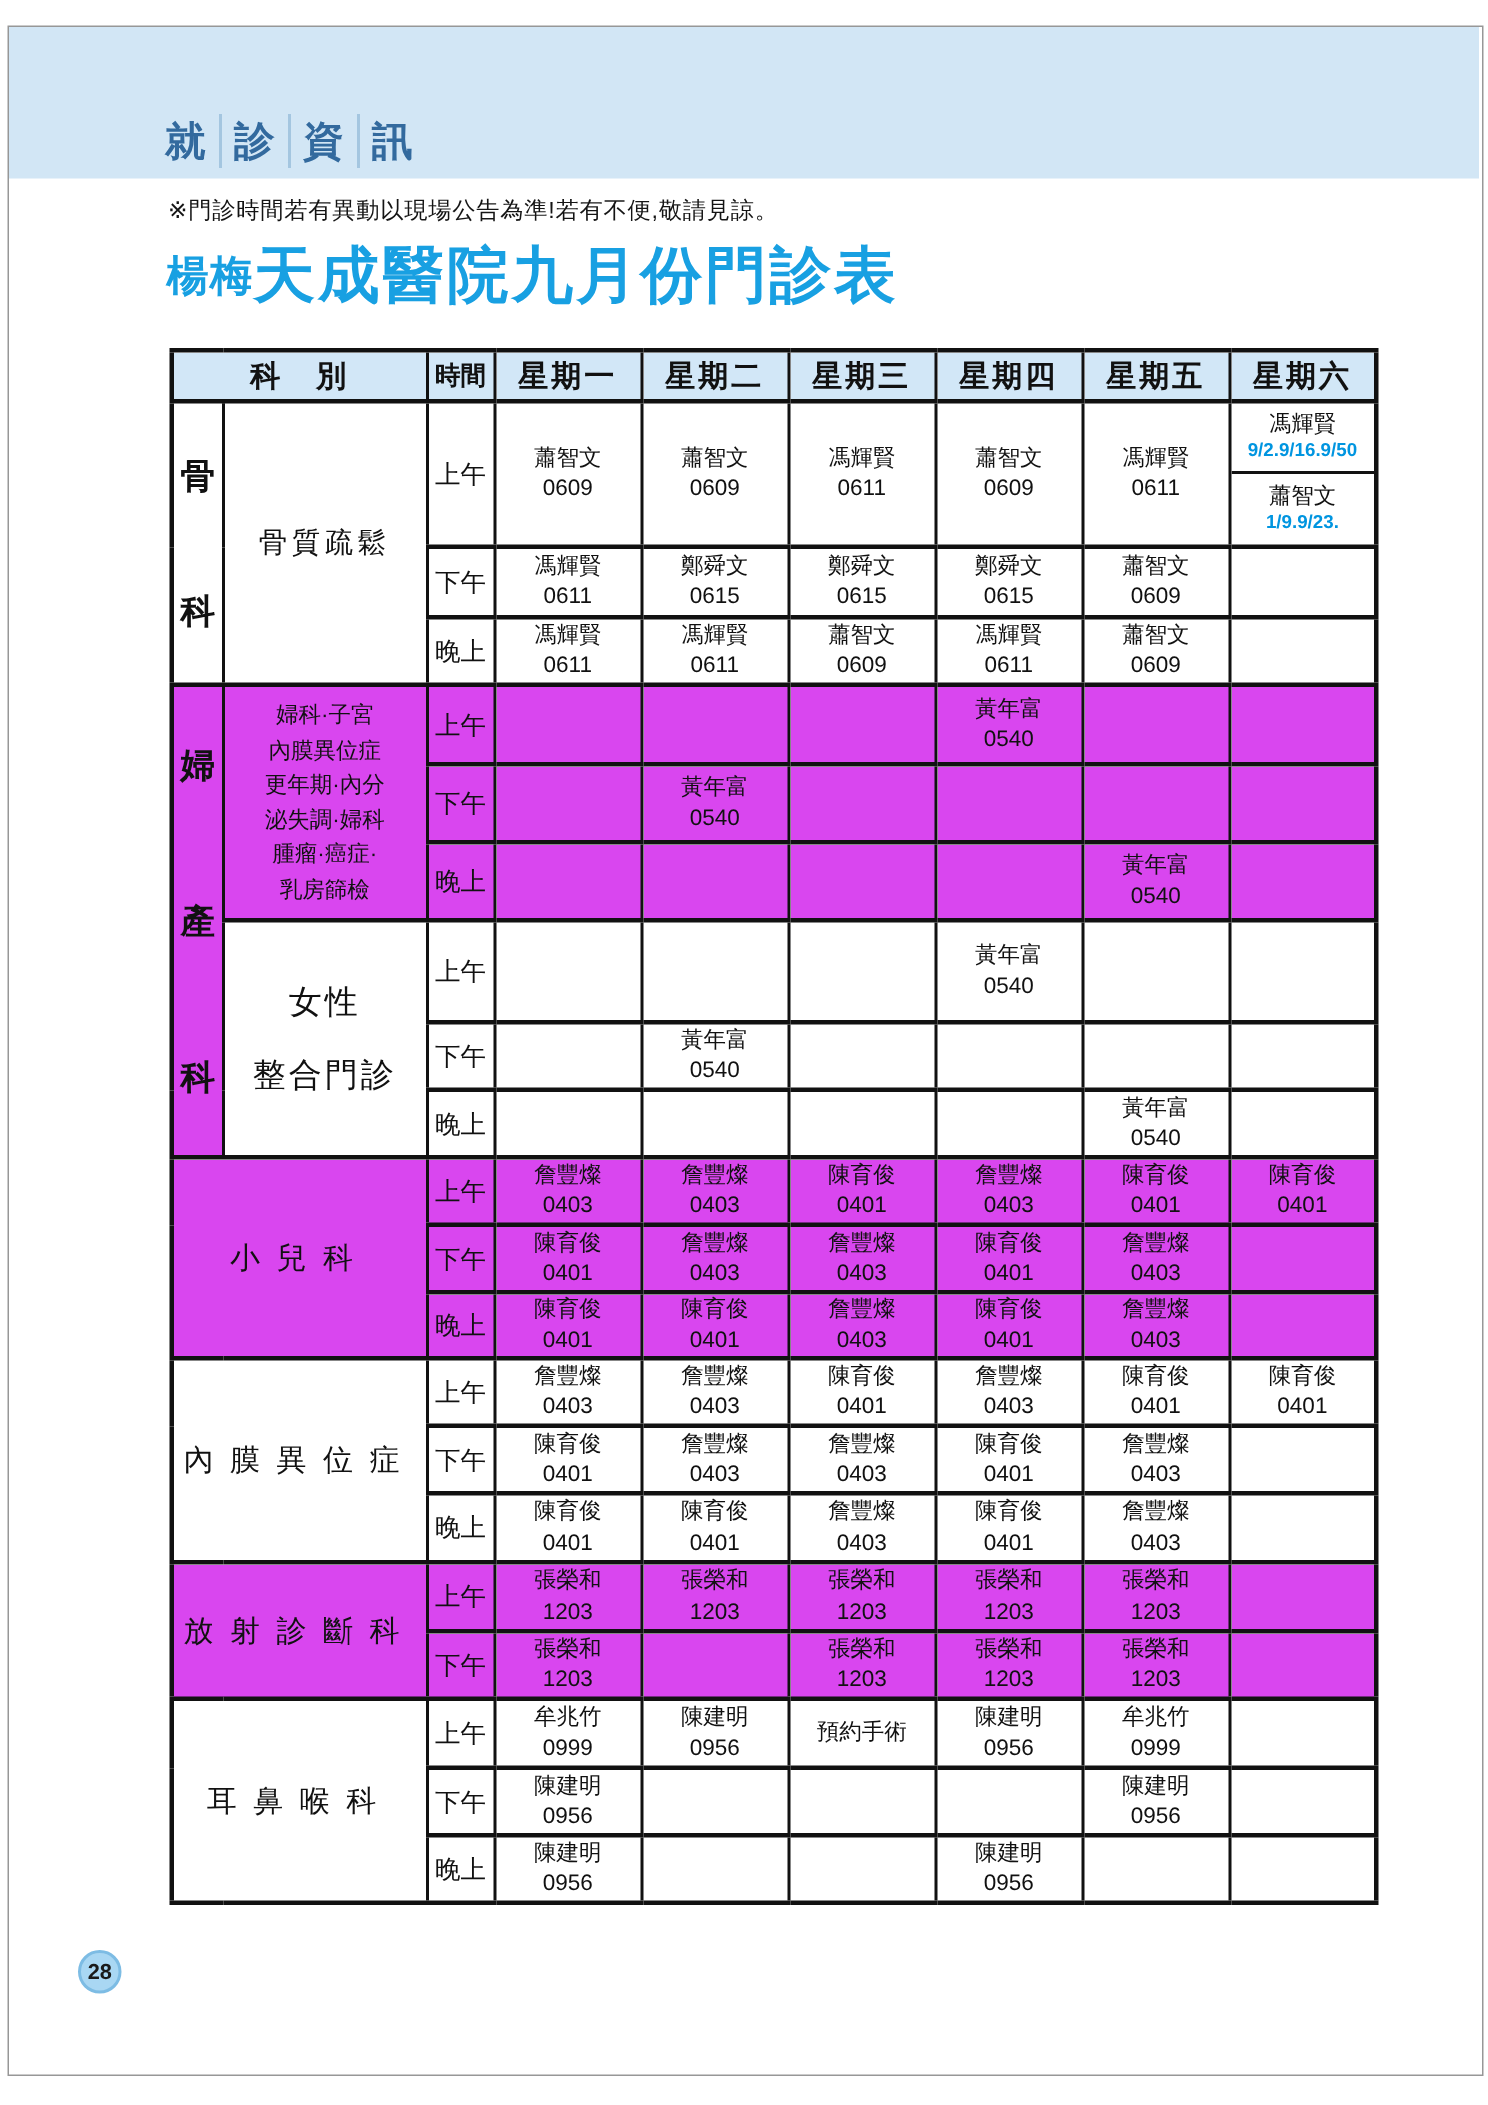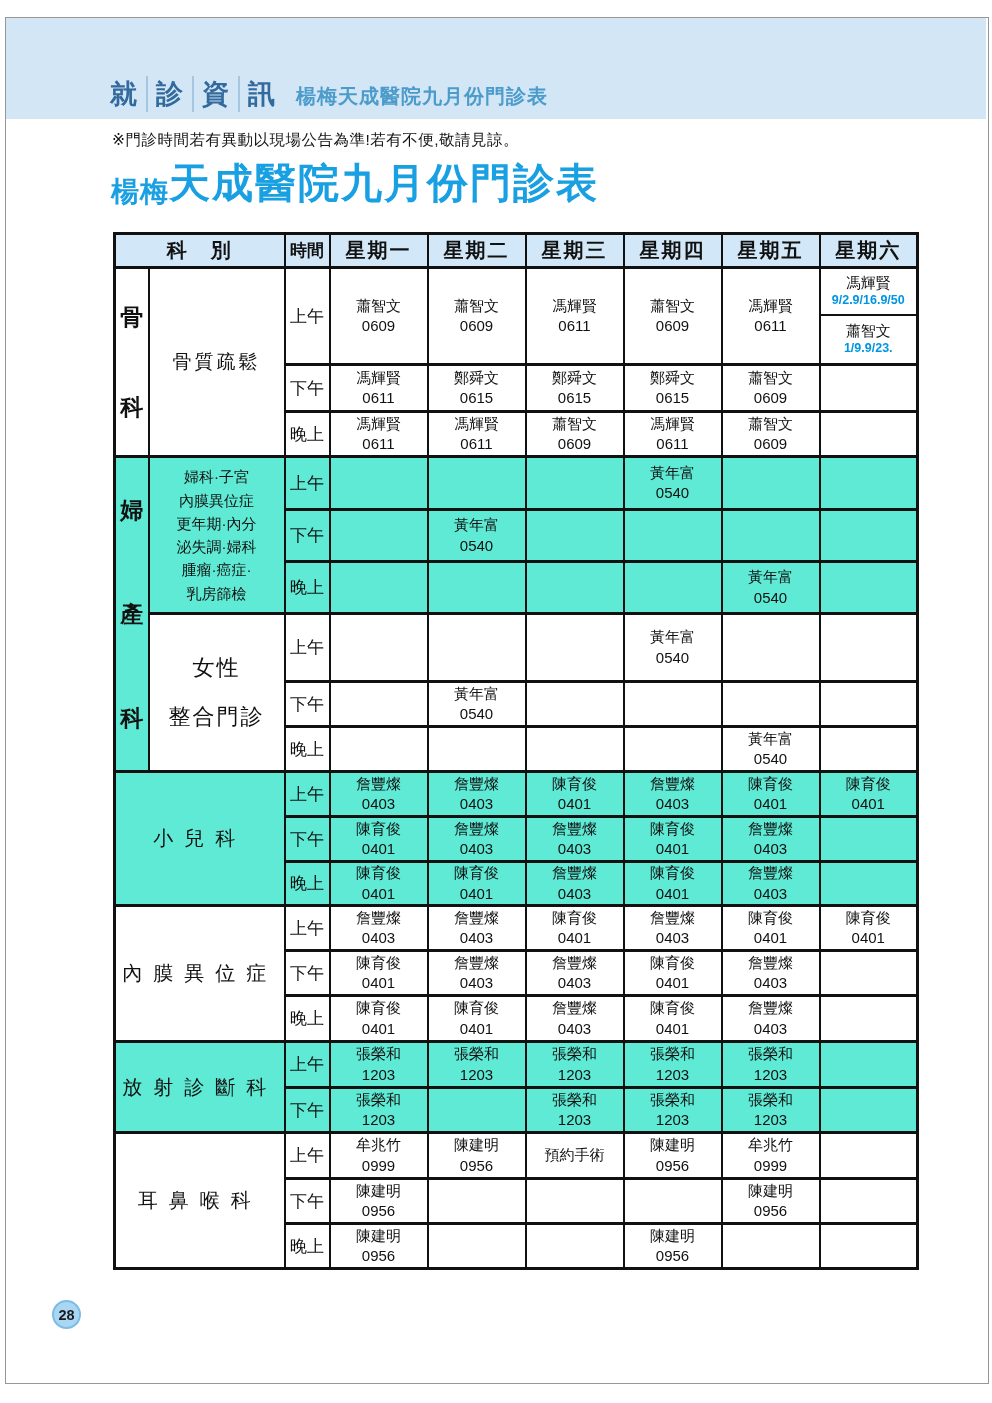--- a/index.html
+++ b/index.html
@@ -9,32 +9,32 @@
   .frame{position:absolute;left:5px;top:17px;width:982px;height:1365px;border:1px solid #979797;}
   
   .banner{position:absolute;left:6px;top:18px;width:980px;height:101px;background:#d2e6f5;}
   .banner-inner{position:absolute;left:104px;top:58px;display:flex;align-items:baseline;}
   .badge{font-size:27px;font-weight:bold;color:#336a9e;letter-spacing:1px;display:flex;align-items:baseline;}
   .badge span{display:inline-block;}
   .badge span + span{border-left:2px solid #a4c6e0;padding-left:8px;margin-left:8px;}
   .banner-sub{font-size:20px;font-weight:bold;color:#4b9bcb;margin-left:20px;letter-spacing:1px;}
   
   .note{position:absolute;left:112px;top:130px;font-size:15.5px;letter-spacing:0.5px;color:#141414;}
-  .title{position:absolute;left:111px;top:156px;display:flex;align-items:flex-end;color:#18a0e2;}
+  .title{position:absolute;left:111px;top:156px;display:flex;align-items:center;color:#18a0e2;}
   .title-prefix{font-size:28px;font-weight:bold;letter-spacing:1px;}
   .title-main{font-size:41px;font-weight:bold;letter-spacing:2px;}
   
   table.sched{position:absolute;left:113px;top:232px;width:803px;border-collapse:collapse;
               table-layout:fixed;border:3px solid #111;}
   .sched th,.sched td{border-style:solid;border-color:#111;border-width:3px 2px;
               text-align:center;vertical-align:middle;padding:0;overflow:hidden;}
   .sched th{background:#d2e7f7;font-size:20px;font-weight:bold;letter-spacing:2px;color:#111;}
   th.th-time{font-size:17px;letter-spacing:0;}
   tr.w > td{background:#ffffff;}
-  tr.b > td{background:#5eead4;}
+  tr.b > td{background:#d946ef;}
   td.strip{background:#cde4f6;}
   .strip-label{width:26px;margin:0 auto;font-size:23px;font-weight:bold;word-break:break-all;
                line-height:90px;color:#111;}
   .strip-label.tall{line-height:104px;}
   td.desc-w{background:#ffffff;margin-left:36px;}
   td.desc-b{background:#cde4f6;}
   .lbl-big{font-size:19px;letter-spacing:3px;color:#111;}
   .lbl-full{font-size:20px;letter-spacing:11px;color:#111;}
   .lbl-gyn{font-size:15px;line-height:1.55;white-space:pre-line;letter-spacing:0;color:#111;}
   .lbl-women{font-size:22px;line-height:2.2;white-space:pre-line;letter-spacing:2px;color:#111;}
@@ -58,21 +58,20 @@
 <div id="page">
   <div class="frame"></div>
   <div class="banner">
     <div class="banner-inner">
       <div class="badge">
         <span>就</span>
           <span>診</span>
           <span>資</span>
           <span>訊</span>
       </div>
-      <div class="banner-sub">楊梅天成醫院九月份門診表</div>
     </div>
   </div>
 
   <div class="note">※門診時間若有異動以現場公告為準!若有不便,敬請見諒。</div>
 
   <div class="title">
     <span class="title-prefix">楊梅</span>
     <span class="title-main">天成醫院九月份門診表</span>
   </div>
 

